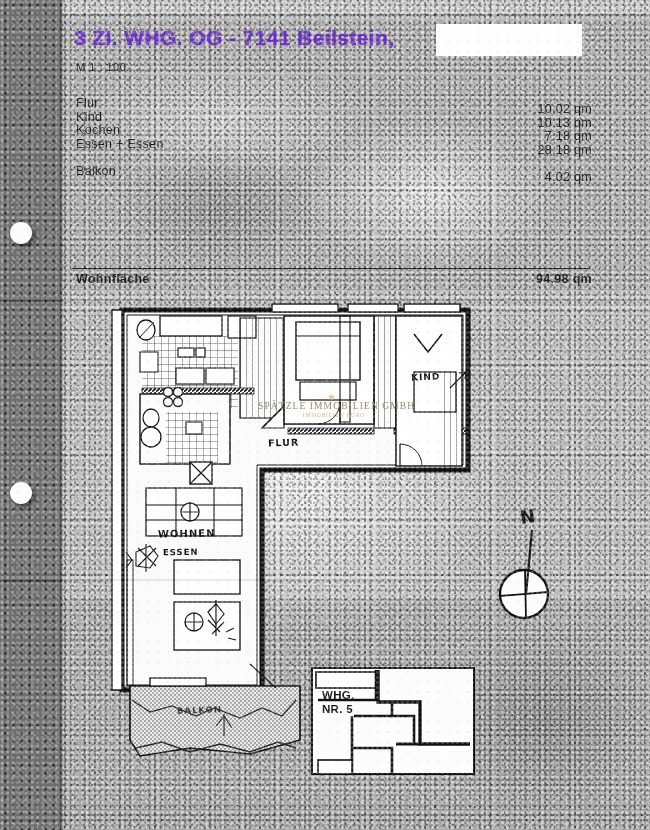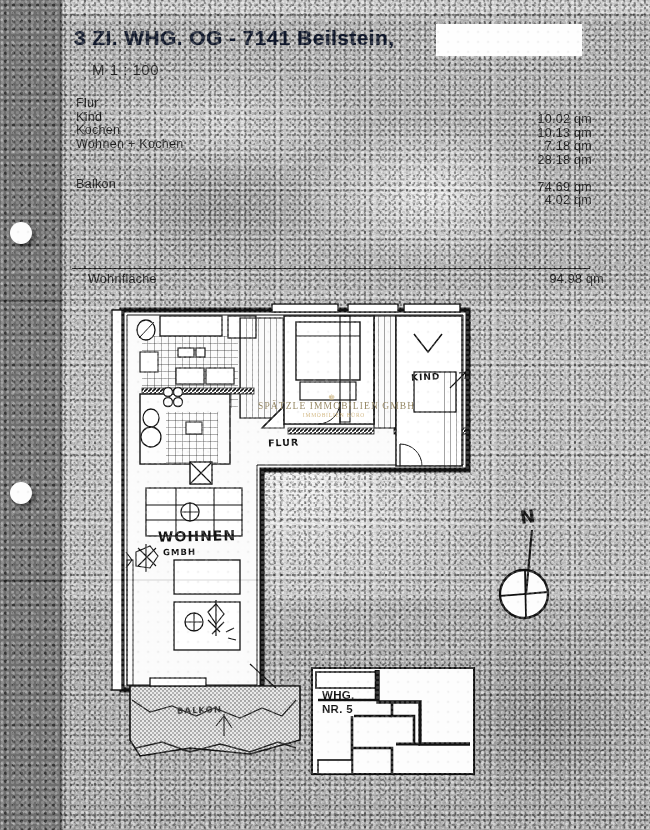--- a/index.html
+++ b/index.html
@@ -50,48 +50,48 @@
 
   
   .band{position:absolute;pointer-events:none;}
 
   
   #redact{position:absolute;left:436px;top:24px;width:146px;height:32px;
           background:#fefefe;}
 
   
   #title{position:absolute;left:74px;top:26px;font-size:21px;font-weight:bold;
-         color:#0f172a;letter-spacing:.4px;white-space:nowrap;
+         color:#6d28d9;letter-spacing:.4px;white-space:nowrap;
          text-shadow:0 0 1px rgba(0,0,0,.5);}
-  #scale{position:absolute;left:92px;top:61px;font-size:15px;color:#222;
+  #scale{position:absolute;left:76px;top:61px;font-size:11px;color:#222;
          letter-spacing:.5px;}
 
   #roomlist{position:absolute;left:76px;top:96px;width:516px;font-size:12.5px;
             color:#1c1c1c;letter-spacing:.3px;}
   .rl-row{position:relative;height:13.6px;}
   .rl-row .nm{position:absolute;left:0;top:0;white-space:nowrap;}
-  .rl-row .vl{position:absolute;right:0;top:16px;white-space:nowrap;}
+  .rl-row .vl{position:absolute;right:0;top:6px;white-space:nowrap;}
   .rl-row.gap{height:27px;}
   .rl-row.gap2{height:26px;}
 
   hr.total-rule{position:absolute;left:72px;top:268px;width:518px;height:0;
         border:0;border-top:1.6px solid #111;margin:0;}
-  #totalrow{position:absolute;left:88px;top:272px;width:516px;font-size:12.5px;
-            color:#1c1c1c;letter-spacing:.3px;height:14px;}
+  #totalrow{position:absolute;left:76px;top:272px;width:516px;font-size:12.5px;
+            color:#1c1c1c;letter-spacing:.3px;height:14px;font-weight:bold;}
 
   
   #plan{position:absolute;left:0;top:0;width:650px;height:830px;}
   #plan svg{display:block;}
 
   
   .hand{position:absolute;font-family:"DejaVu Sans",sans-serif;color:#111;
         font-weight:bold;letter-spacing:1px;}
   #hw-flur{left:268px;top:437px;font-size:9.5px;transform:rotate(-2deg);}
   #hw-kind{left:411px;top:372px;font-size:9px;transform:rotate(-3deg);}
-  #hw-wohnen{left:158px;top:528px;font-size:14px;transform:rotate(-1deg);}
+  #hw-wohnen{left:158px;top:528px;font-size:10px;transform:rotate(-1deg);}
   #hw-essen{left:163px;top:547px;font-size:8.5px;transform:rotate(-1deg);}
   #hw-balkon{left:177px;top:705px;font-size:8.5px;transform:rotate(-2deg);color:#333;}
 
   
   #whg-label{position:absolute;left:322px;top:688px;font-size:11.5px;
              font-weight:bold;color:#111;line-height:14px;letter-spacing:.3px;}
 
   
   #compass{position:absolute;left:492px;top:506px;width:80px;height:115px;}
   #compass .n-letter{position:absolute;left:28px;top:0px;font-size:18px;
@@ -149,26 +149,22 @@
     </div>
     <div class="rl-row">
       <span class="nm">Kind</span>
       <span class="vl">10.13 qm</span>
     </div>
     <div class="rl-row">
       <span class="nm">Kochen</span>
       <span class="vl">7.18 qm</span>
     </div>
     <div class="rl-row gap">
-      <span class="nm">Wohnen + Kochen</span>
+      <span class="nm">Essen + Essen</span>
       <span class="vl">28.18 qm</span>
-    </div>
-    <div class="rl-row">
-      <span class="nm"></span>
-      <span class="vl">74.69 qm</span>
     </div>
     <div class="rl-row">
       <span class="nm">Balkon</span>
       <span class="vl">4.02 qm</span>
     </div>
   </div>
 
   <hr class="total-rule">
   <div id="totalrow">
     <span class="nm" style="position:absolute;left:0;top:0;">Wohnfläche</span>
@@ -330,21 +326,21 @@
 
       <line x1="62" y1="300" x2="650" y2="300" stroke="rgba(0,0,0,.18)" stroke-width="1"></line>
       <line x1="62" y1="580" x2="650" y2="580" stroke="rgba(0,0,0,.16)" stroke-width="1"></line>
     </g>
   </svg>
   </div>
 
   <div class="hand" id="hw-flur">FLUR</div>
   <div class="hand" id="hw-kind">KIND</div>
   <div class="hand" id="hw-wohnen">WOHNEN</div>
-  <div class="hand" id="hw-essen">GMBH</div>
+  <div class="hand" id="hw-essen">ESSEN</div>
   <div class="hand" id="hw-balkon">BALKON</div>
 
   <div id="whg-label">
     <div>WHG.</div>
     <div>NR. 5</div>
   </div>
 
   <div id="compass">
     <div class="n-letter">N</div>
     <svg width="80" height="115" viewBox="0 0 80 115">

